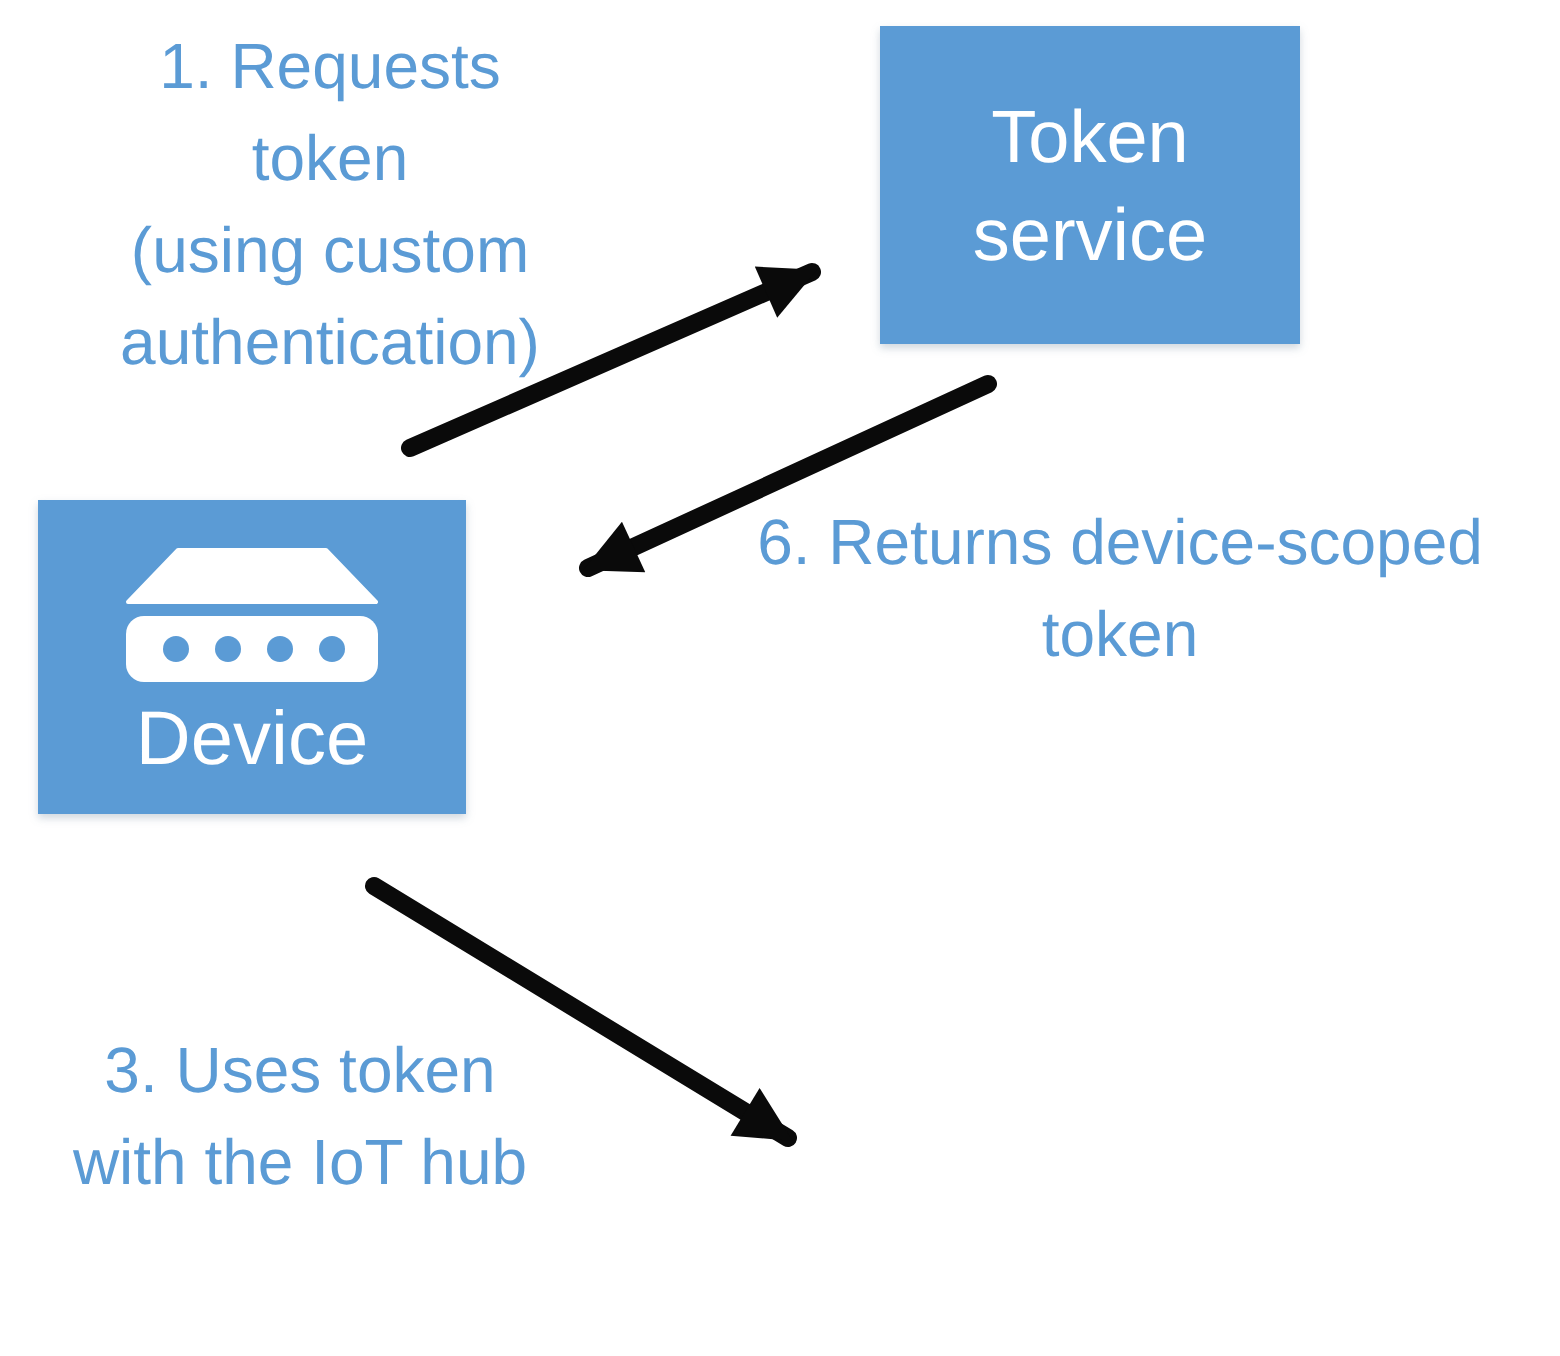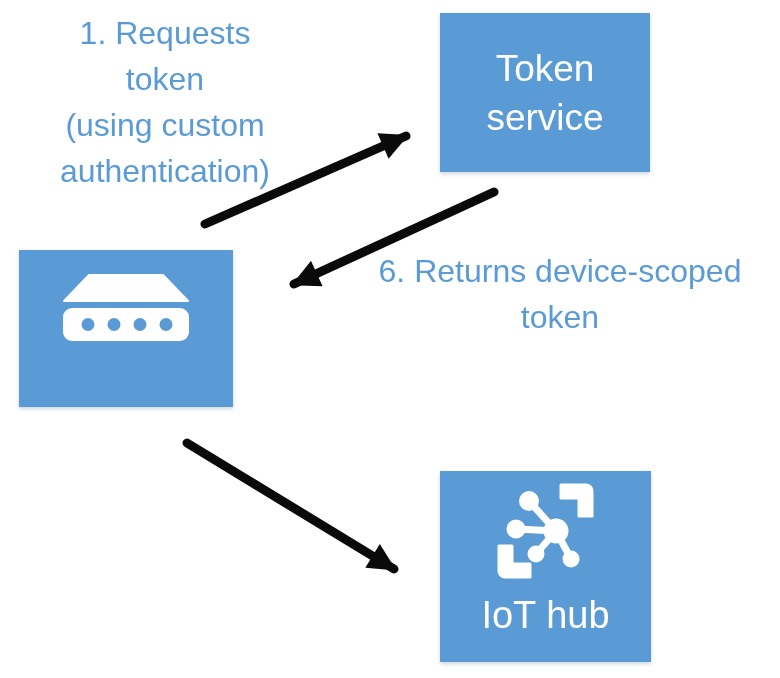--- a/index.html
+++ b/index.html
@@ -82,35 +82,20 @@
 
   <div class="node node-device">
     <svg class="device-icon" width="128" height="68" viewBox="0 0 128 68" xmlns="http://www.w3.org/2000/svg">
       <path d="M27,1 L101,1 L126,27 L2,27 Z" fill="#ffffff" stroke="#ffffff" stroke-width="2" stroke-linejoin="round"></path>
       <rect x="1" y="34" width="126" height="33" rx="9" fill="#ffffff"></rect>
       <circle cx="26" cy="50.5" r="6.5" fill="#5B9BD5"></circle>
       <circle cx="52" cy="50.5" r="6.5" fill="#5B9BD5"></circle>
       <circle cx="78" cy="50.5" r="6.5" fill="#5B9BD5"></circle>
       <circle cx="104" cy="50.5" r="6.5" fill="#5B9BD5"></circle>
     </svg>
+    <div class="node-label">Device</div>
   </div>
 
+  <div class="note note3">3. Uses token
+with the IoT hub</div>
 
-  <div class="node node-iothub">
-    <svg class="iot-hub-icon" width="105" height="100" viewBox="0 0 105 100" xmlns="http://www.w3.org/2000/svg">
-      <g stroke="#ffffff" stroke-width="7" stroke-linecap="round">
-        <line x1="63" y1="50" x2="36" y2="20"></line>
-        <line x1="63" y1="50" x2="23" y2="48"></line>
-        <line x1="63" y1="50" x2="43" y2="73"></line>
-        <line x1="63" y1="50" x2="78" y2="78"></line>
-      </g>
-      <circle cx="63" cy="50" r="12.5" fill="#ffffff"></circle>
-      <circle cx="36" cy="20" r="10" fill="#ffffff"></circle>
-      <circle cx="23" cy="48" r="9.5" fill="#ffffff"></circle>
-      <circle cx="43" cy="73" r="8.5" fill="#ffffff"></circle>
-      <circle cx="78" cy="78" r="8.5" fill="#ffffff"></circle>
-      <path d="M68,4 h25 a6,6 0 0 1 6,6 v25 h-13 v-18 h-18 z" fill="#ffffff" stroke="#ffffff" stroke-width="3" stroke-linejoin="round"></path>
-      <path d="M6,65 v25 a6,6 0 0 0 6,6 h25 v-13 h-18 v-18 z" fill="#ffffff" stroke="#ffffff" stroke-width="3" stroke-linejoin="round"></path>
-    </svg>
-    <div class="node-label">IoT hub</div>
-  </div>
 
 </div>
 
 </body></html>

